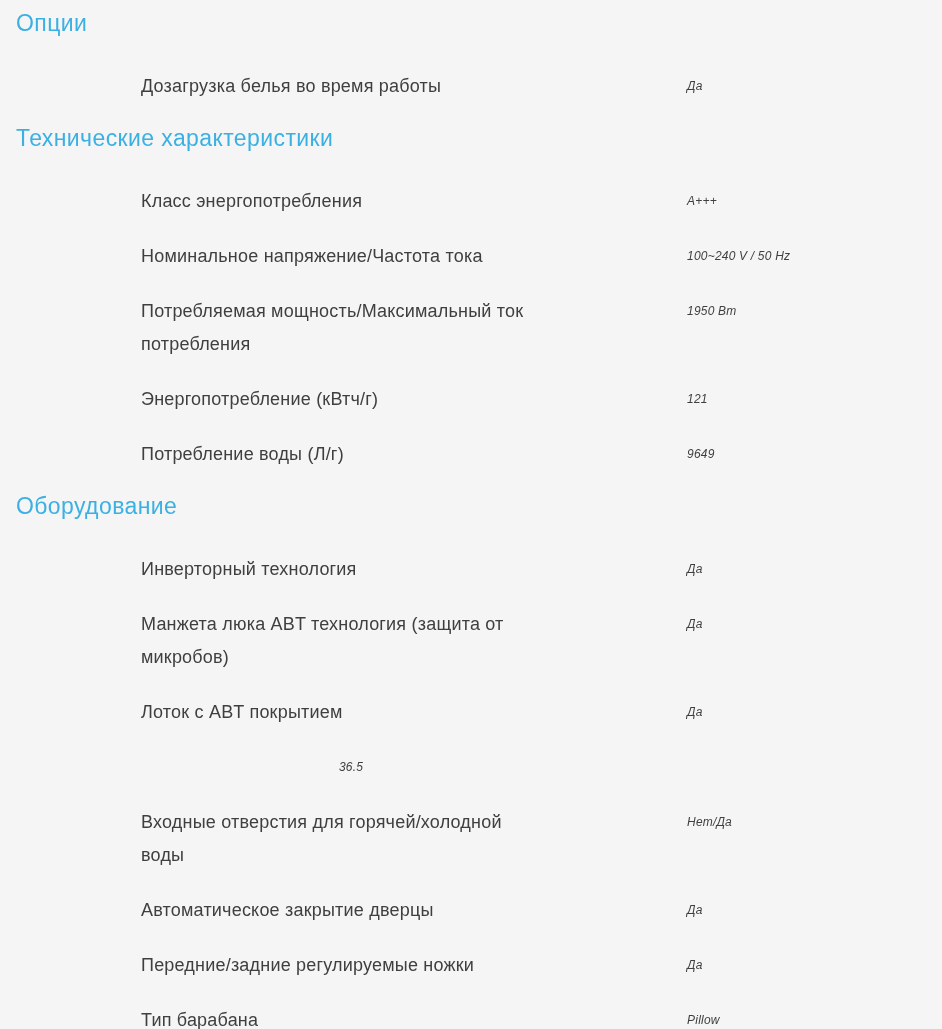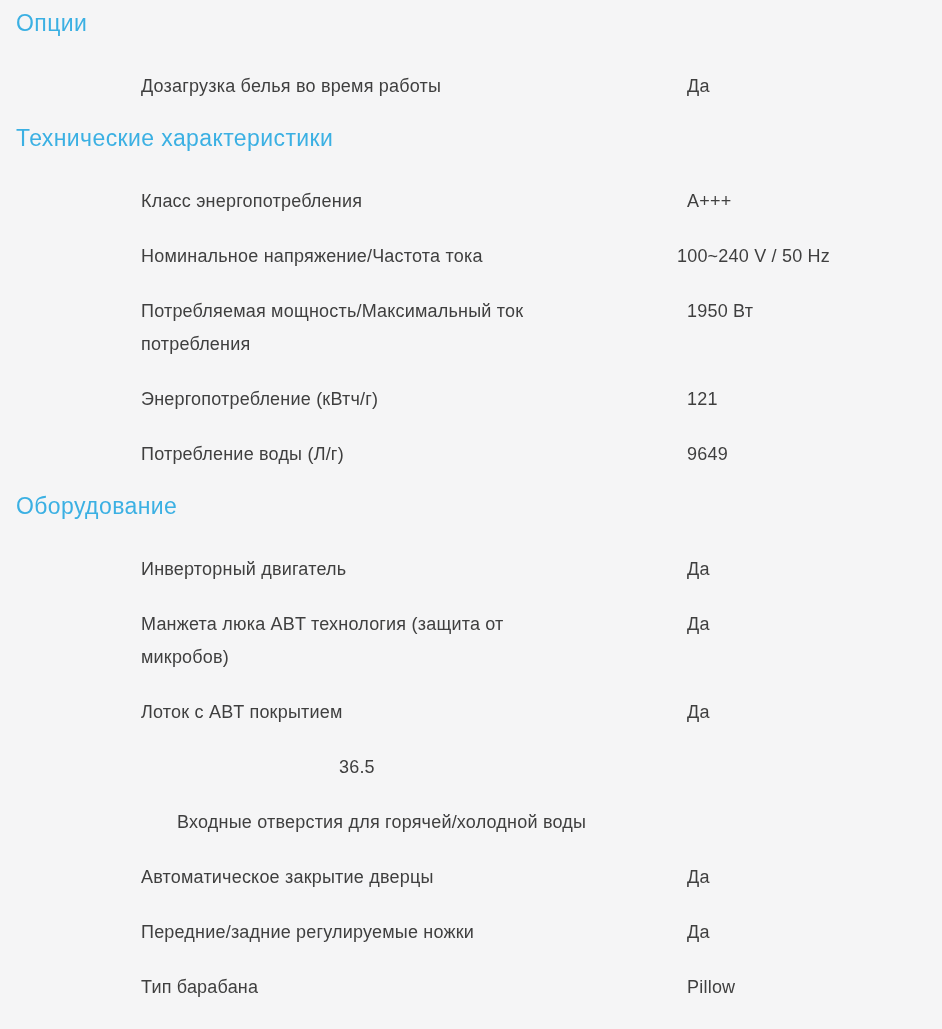--- a/index.html
+++ b/index.html
@@ -39,24 +39,25 @@
     box-sizing: border-box;
     margin-left: 125px;
     width: 617px;
     padding-right: 142px;
     font-size: 18px;
     line-height: 33px;
     letter-spacing: 0.2px;
   }
   .spec-value {
     width: 168px;
-    font-size: 18px;
+    font-size: 12px;
     line-height: 33px;
     letter-spacing: 0.2px;
     white-space: nowrap;
+    font-style: italic;
   }
 </style>
 </head>
 <body style="background: rgb(245, 245, 246); color: rgb(63, 63, 63);">
 
 <main class="page">
   <section class="section">
     <h2 class="section-title" style="color: rgb(59, 176, 227);">Опции</h2>
     <div class="section-rows">
   <div class="spec-row">
@@ -93,40 +94,41 @@
     <div class="spec-label">Потребление воды (Л/г)</div>
     <div class="spec-value">9649</div>
   </div>
 </div>
   </section>
 
   <section class="section">
     <h2 class="section-title" style="color: rgb(59, 176, 227);">Оборудование</h2>
     <div class="section-rows">
   <div class="spec-row">
-    <div class="spec-label">Инверторный двигатель</div>
+    <div class="spec-label">Инверторный технология</div>
     <div class="spec-value">Да</div>
   </div>
 
   <div class="spec-row">
     <div class="spec-label">Манжета люка ABT технология (защита от микробов)</div>
     <div class="spec-value">Да</div>
   </div>
 
   <div class="spec-row">
     <div class="spec-label">Лоток с ABT покрытием</div>
     <div class="spec-value">Да</div>
   </div>
 
   <div class="spec-row">
     <div class="spec-value">36.5</div>
   </div>
 
   <div class="spec-row">
     <div class="spec-label">Входные отверстия для горячей/холодной воды</div>
+    <div class="spec-value">Нет/Да</div>
   </div>
 
   <div class="spec-row">
     <div class="spec-label">Автоматическое закрытие дверцы</div>
     <div class="spec-value">Да</div>
   </div>
 
   <div class="spec-row">
     <div class="spec-label">Передние/задние регулируемые ножки</div>
     <div class="spec-value">Да</div>

